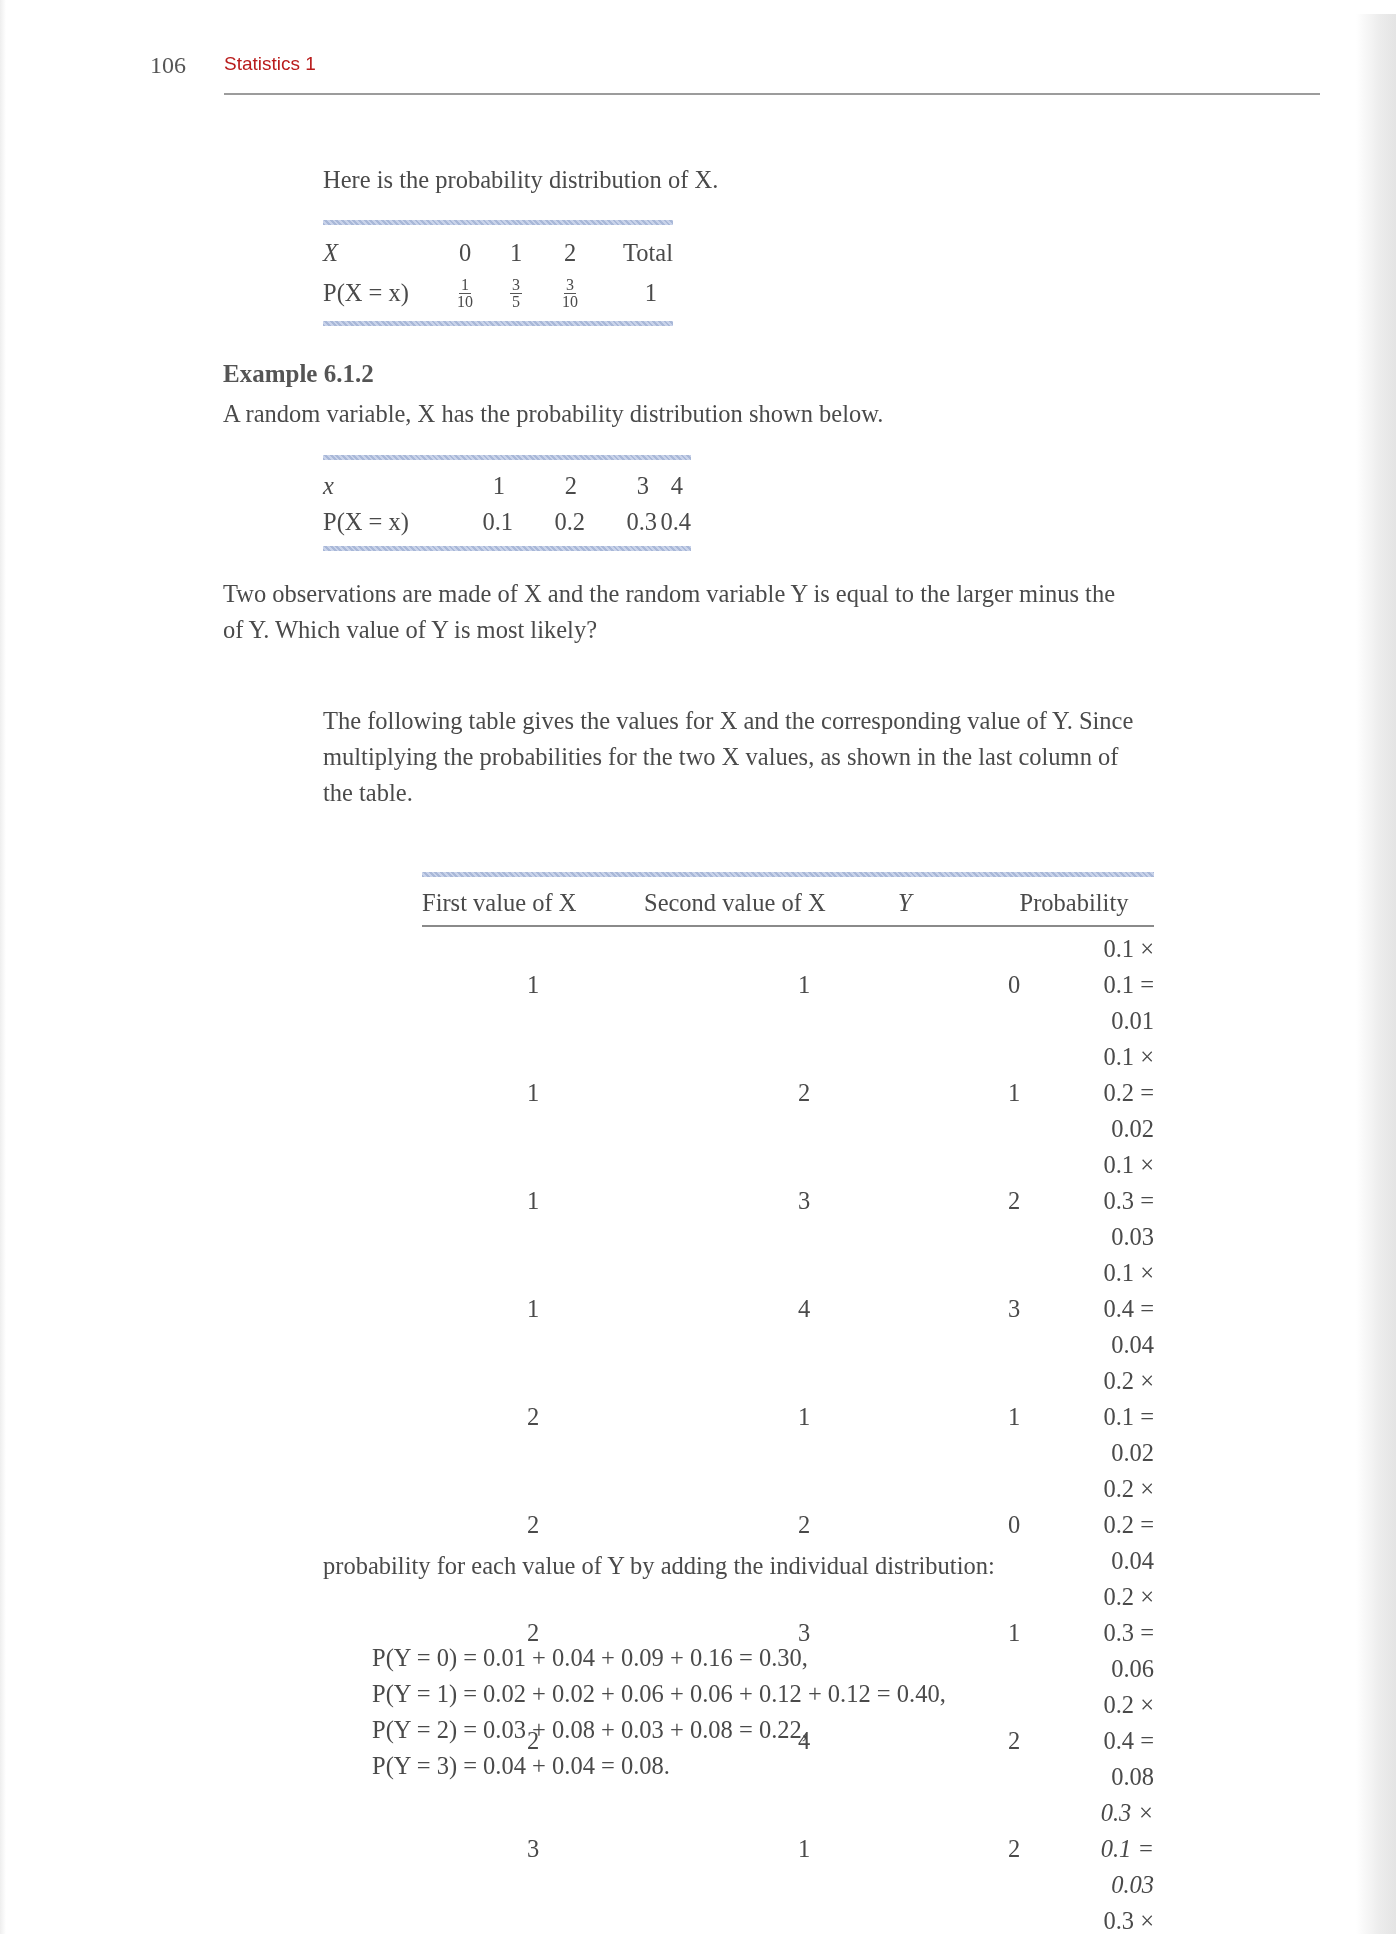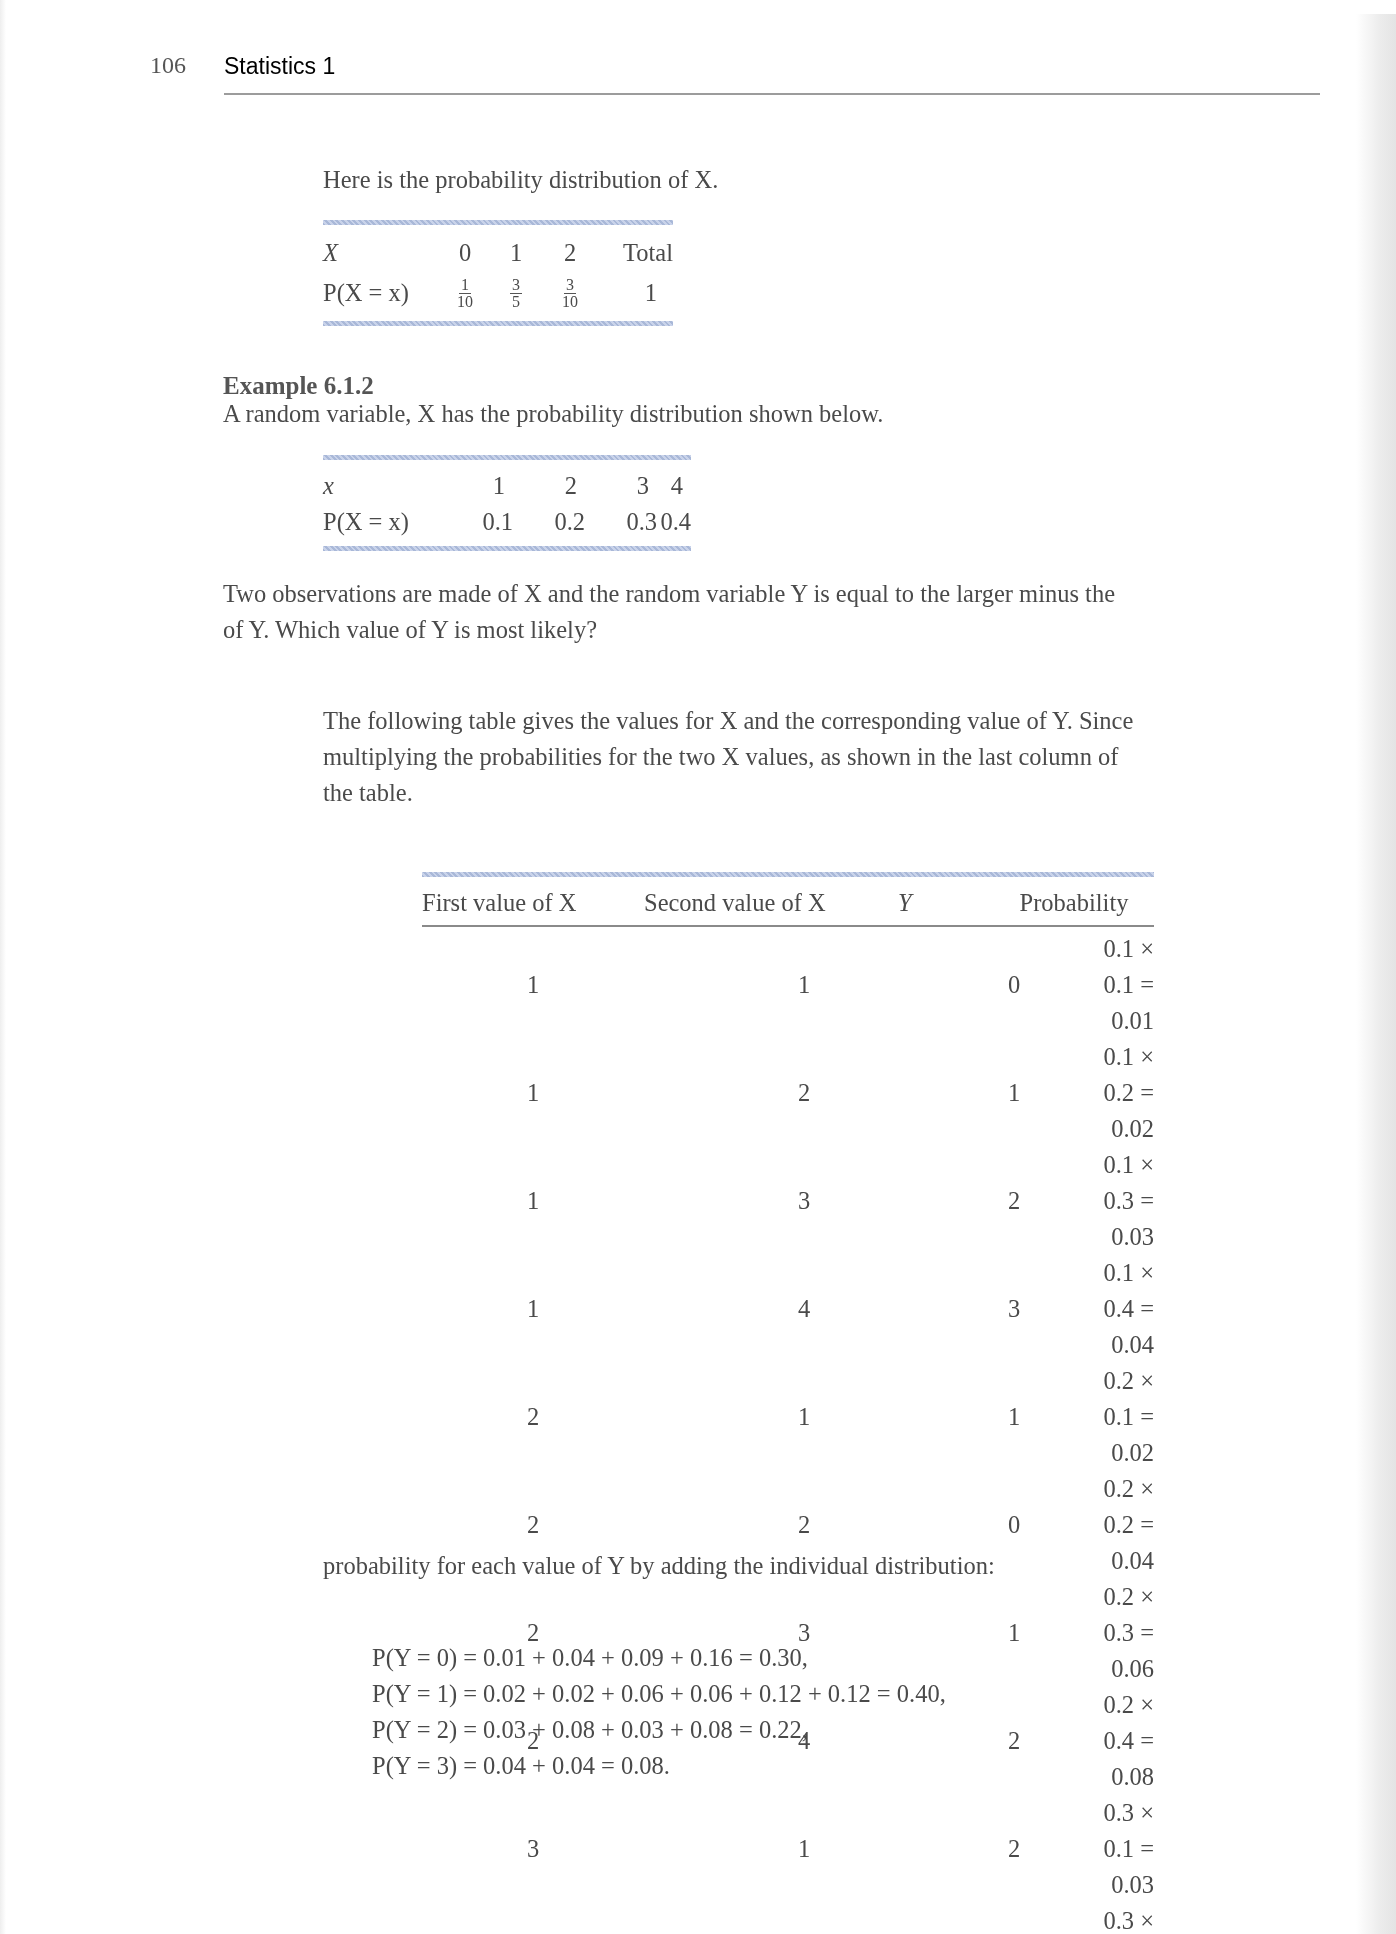--- a/index.html
+++ b/index.html
@@ -14,29 +14,29 @@
   }
   .left-shade {
     position: absolute; top: 0; left: 0; width: 6px; height: 1934px;
     background: linear-gradient(to right, #eeeeee, #ffffff);
   }
   .header {
     position: absolute; top: 52px; left: 150px; width: 1170px;
   }
   .page-num { position: absolute; left: 0; top: 0; font-size: 24px; color: #555; }
   .running-title {
-    position: absolute; left: 74px; top: 1px; font-size: 23px; color: #000000;
+    position: absolute; left: 74px; top: 1px; font-size: 19px; color: #b91c1c;
     font-family: "Liberation Sans", "DejaVu Sans", sans-serif;
   }
   .header-rule {
     position: absolute; left: 74px; top: 41px; width: 1096px; height: 2px; background: #9c9c9c;
   }
   .para { position: absolute; font-size: 24.5px; line-height: 36px; color: #4a4a4a; }
   i, .it { font-style: italic; }
-  .example-title { position: absolute; font-size: 25px; font-weight: bold; color: #555; margin-top: 12px; }
+  .example-title { position: absolute; font-size: 25px; font-weight: bold; color: #555; }
 
   .stripe {
     height: 5px;
     background: repeating-linear-gradient(45deg, #a9b8d8 0 2px, #c9d3ea 2px 4px);
   }
   .tbl { position: absolute; }
   .tbl table { border-collapse: collapse; font-size: 24.5px; color: #4a4a4a; }
   .tbl td, .tbl th { padding: 0; font-weight: normal; }
 
   .frac { display: inline-flex; flex-direction: column; align-items: center; vertical-align: middle; font-size: 16px; line-height: 16px; }
@@ -197,21 +197,21 @@
         <tr>
           <td style="width:222px; text-align:center; padding-right:36px;">2</td>
           <td style="width:248px; text-align:center; padding-right:60px;">4</td>
           <td style="width:76px; text-align:left; padding-left:20px;">2</td>
           <td style="text-align:right;">0.2 × 0.4 = 0.08</td>
         </tr>
         <tr>
           <td style="width:222px; text-align:center; padding-right:36px;">3</td>
           <td style="width:248px; text-align:center; padding-right:60px;">1</td>
           <td style="width:76px; text-align:left; padding-left:20px;">2</td>
-          <td style="text-align:right;">0.3 × 0.1 = 0.03</td>
+          <td style="text-align:right;font-style:italic;">0.3 × 0.1 = 0.03</td>
         </tr>
         <tr>
           <td style="width:222px; text-align:center; padding-right:36px;">3</td>
           <td style="width:248px; text-align:center; padding-right:60px;">2</td>
           <td style="width:76px; text-align:left; padding-left:20px;">1</td>
           <td style="text-align:right;">0.3 × 0.2 = 0.06</td>
         </tr>
       </tbody>
   </table>
 

